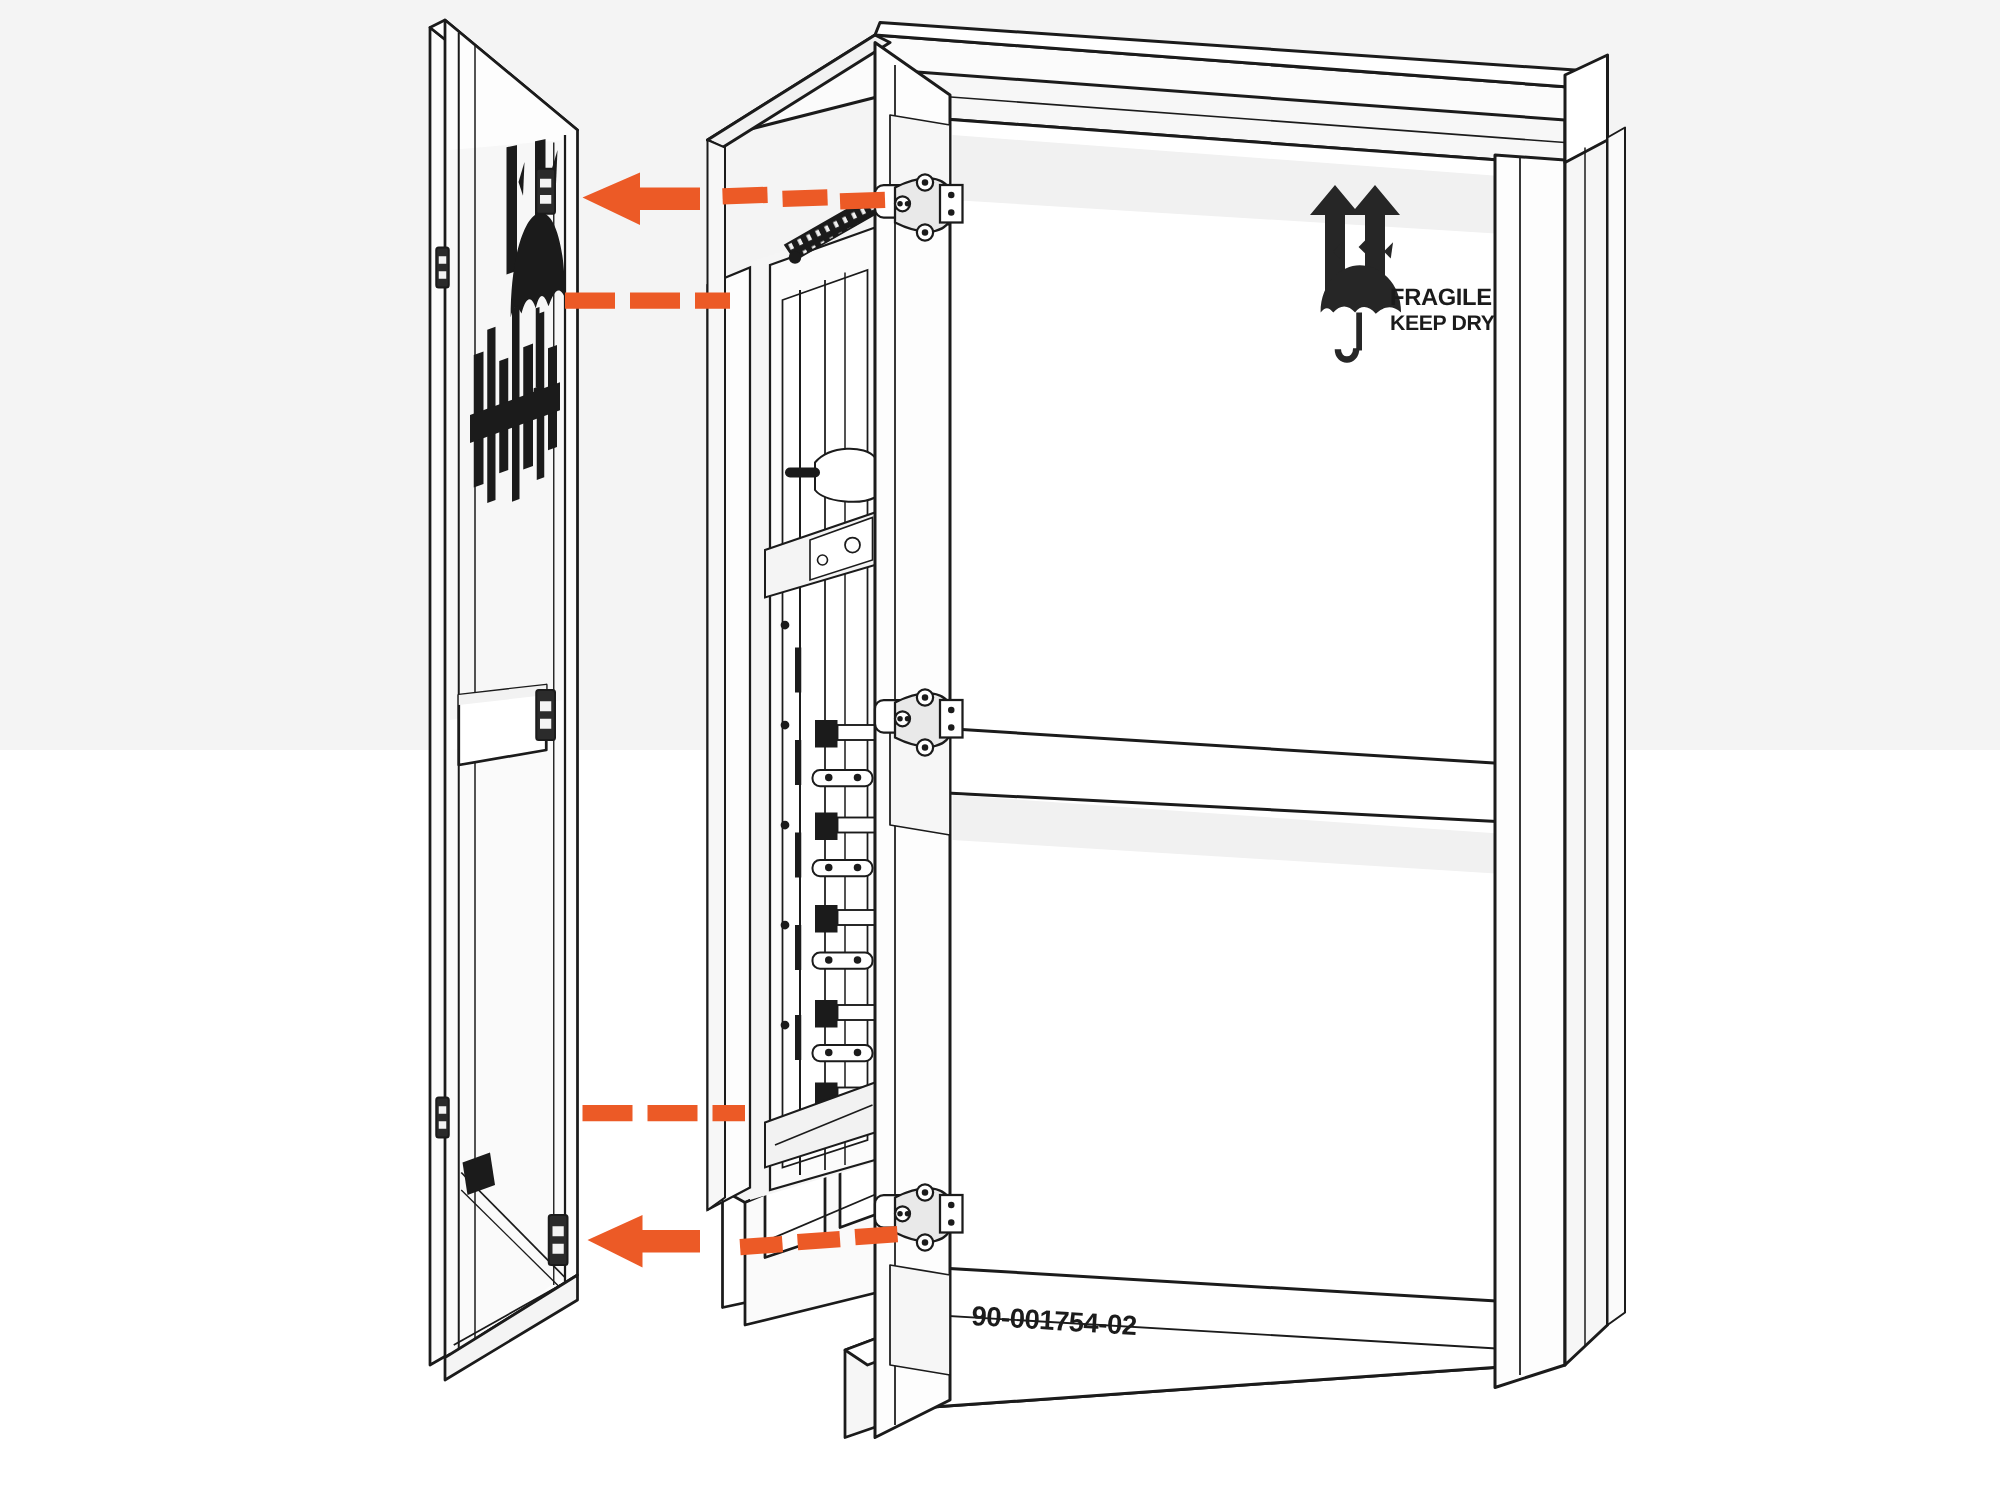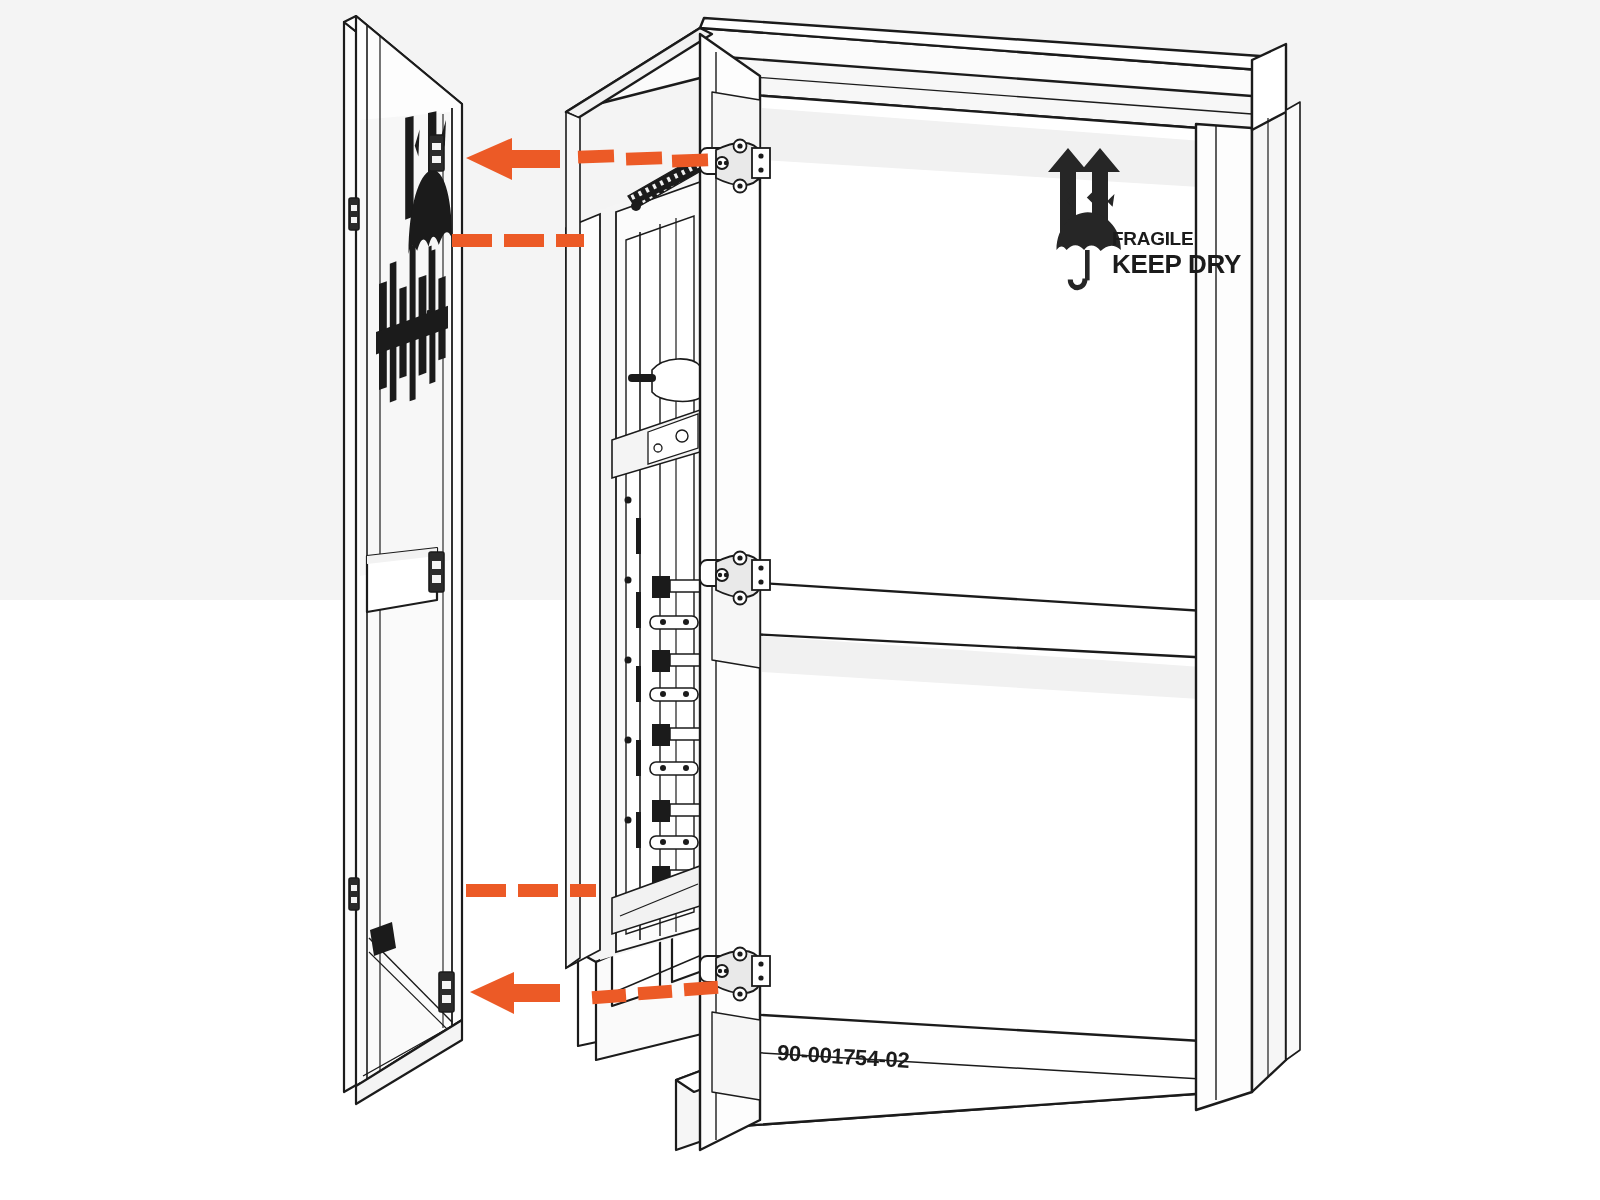--- a/index.html
+++ b/index.html
@@ -331,16 +331,16 @@
         <polygon points="470,992 514,972 514,984 560,984 560,1002 514,1002 514,1014"></polygon>
         <rect x="592" y="990" width="34" height="13" transform="rotate(-4 609 996)"></rect>
         <rect x="638" y="986" width="34" height="13" transform="rotate(-4 655 992)"></rect>
         <rect x="684" y="982" width="34" height="13" transform="rotate(-4 701 988)"></rect>
       </g>
     </g>
 
   </svg>
 
   <div class="lbl" style="left:1112px;top:228px;font-size:19px;letter-spacing:-0.3px;">FRAGILE</div>
-  <div class="lbl" style="left:1112px;top:249px;font-size:26px;letter-spacing:-0.3px;">KEEP DRY</div>
+  <div class="lbl" style="left:1112px;top:249px;font-size:17px;letter-spacing:-0.3px;">KEEP DRY</div>
   <div class="lbl" style="left:778px;top:1040px;font-size:22px;letter-spacing:-0.4px;transform:rotate(3.5deg);transform-origin:left top;">90-001754-02</div>
 
 </div>
 
 </body></html>

